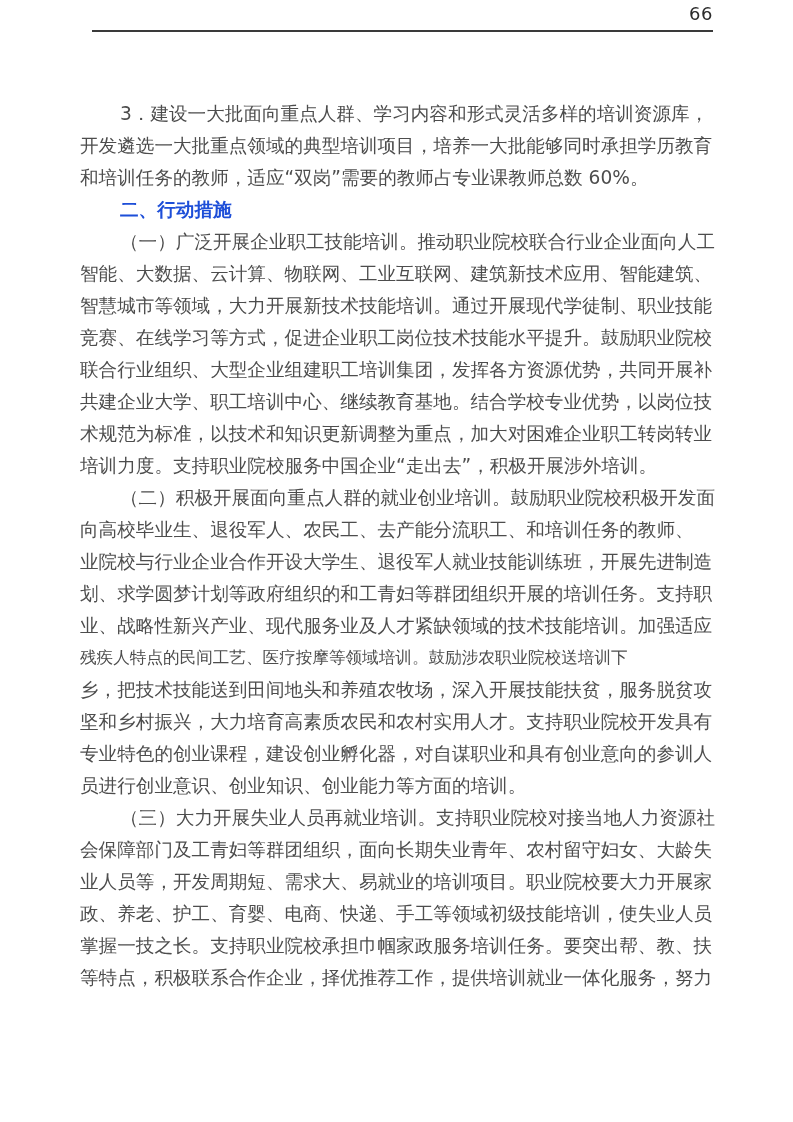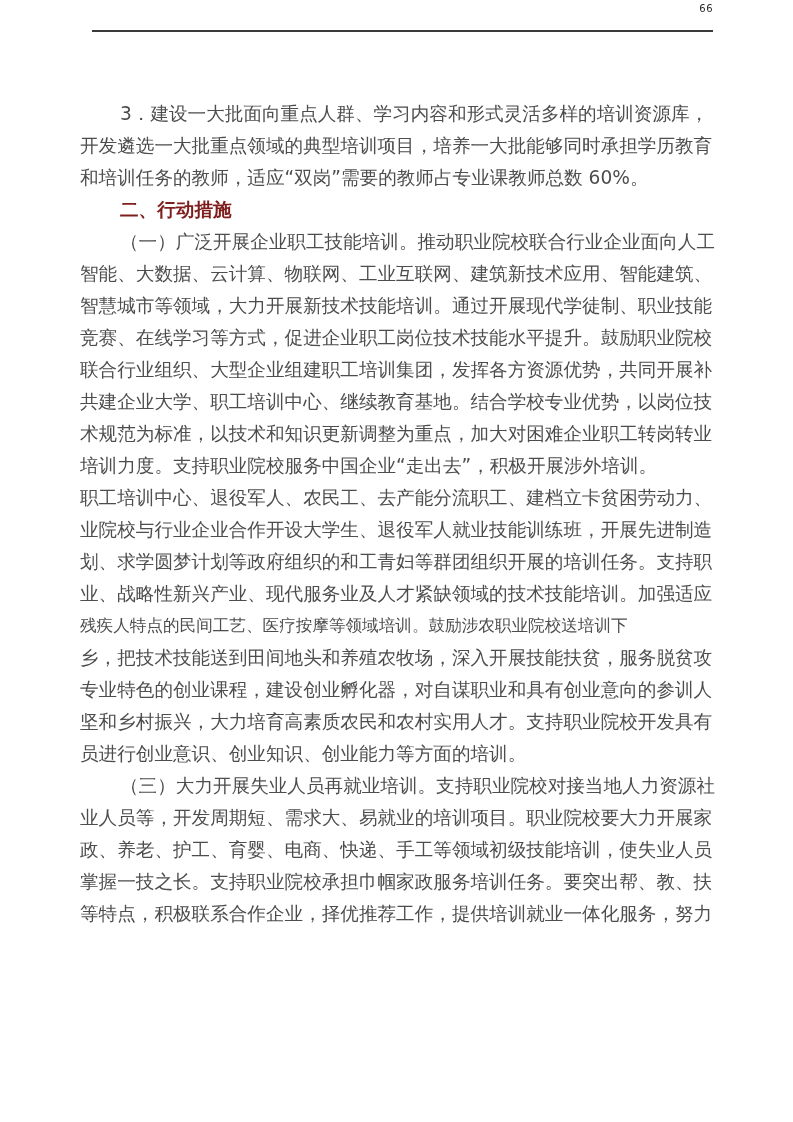--- a/index.html
+++ b/index.html
@@ -11,21 +11,21 @@
     position: relative;
     width: 793px;
     height: 1122px;
     background: #ffffff;
     overflow: hidden;
   }
   .page-number {
     position: absolute;
     top: 3px;
     right: 80px;
-    font-size: 10px;
+    font-size: 18px;
     color: #2b2b2b;
     letter-spacing: 0.5px;
   }
   .header-rule {
     position: absolute;
     top: 30px;
     left: 92px;
     width: 621px;
     height: 2px;
     background: #3a3a3a;
@@ -38,21 +38,21 @@
     color: #4d4d4d;
     font-size: 18.6px;
   }
   .line {
     height: 32px;
     line-height: 32px;
     white-space: nowrap;
     text-align: left;
   }
   .line.indent { padding-left: 40px; }
-  .line.bold { font-weight: bold; color: #7f1d1d; }
+  .line.bold { font-weight: bold; color: #1d4ed8; }
   .line.condensed { font-size: 16.6px; }
 </style>
 </head>
 <body>
 
 <div class="page">
   <div class="page-number">66</div>
   <div class="header-rule"></div>
   <div class="doc-body">
 
@@ -61,28 +61,30 @@
       <div class="line">和培训任务的教师，适应“双岗”需要的教师占专业课教师总数 60%。</div>
       <div class="line indent bold">二、行动措施</div>
       <div class="line indent">（一）广泛开展企业职工技能培训。推动职业院校联合行业企业面向人工</div>
       <div class="line">智能、大数据、云计算、物联网、工业互联网、建筑新技术应用、智能建筑、</div>
       <div class="line">智慧城市等领域，大力开展新技术技能培训。通过开展现代学徒制、职业技能</div>
       <div class="line">竞赛、在线学习等方式，促进企业职工岗位技术技能水平提升。鼓励职业院校</div>
       <div class="line">联合行业组织、大型企业组建职工培训集团，发挥各方资源优势，共同开展补</div>
       <div class="line">共建企业大学、职工培训中心、继续教育基地。结合学校专业优势，以岗位技</div>
       <div class="line">术规范为标准，以技术和知识更新调整为重点，加大对困难企业职工转岗转业</div>
       <div class="line">培训力度。支持职业院校服务中国企业“走出去”，积极开展涉外培训。</div>
-      <div class="line">职工培训中心、退役军人、农民工、去产能分流职工、建档立卡贫困劳动力、</div>
+      <div class="line indent">（二）积极开展面向重点人群的就业创业培训。鼓励职业院校积极开发面</div>
+      <div class="line">向高校毕业生、退役军人、农民工、去产能分流职工、和培训任务的教师、</div>
       <div class="line">业院校与行业企业合作开设大学生、退役军人就业技能训练班，开展先进制造</div>
       <div class="line">划、求学圆梦计划等政府组织的和工青妇等群团组织开展的培训任务。支持职</div>
       <div class="line">业、战略性新兴产业、现代服务业及人才紧缺领域的技术技能培训。加强适应</div>
       <div class="line condensed">残疾人特点的民间工艺、医疗按摩等领域培训。鼓励涉农职业院校送培训下</div>
       <div class="line">乡，把技术技能送到田间地头和养殖农牧场，深入开展技能扶贫，服务脱贫攻</div>
+      <div class="line">坚和乡村振兴，大力培育高素质农民和农村实用人才。支持职业院校开发具有</div>
       <div class="line">专业特色的创业课程，建设创业孵化器，对自谋职业和具有创业意向的参训人</div>
-      <div class="line">坚和乡村振兴，大力培育高素质农民和农村实用人才。支持职业院校开发具有</div>
       <div class="line">员进行创业意识、创业知识、创业能力等方面的培训。</div>
       <div class="line indent">（三）大力开展失业人员再就业培训。支持职业院校对接当地人力资源社</div>
+      <div class="line">会保障部门及工青妇等群团组织，面向长期失业青年、农村留守妇女、大龄失</div>
       <div class="line">业人员等，开发周期短、需求大、易就业的培训项目。职业院校要大力开展家</div>
       <div class="line">政、养老、护工、育婴、电商、快递、手工等领域初级技能培训，使失业人员</div>
       <div class="line">掌握一技之长。支持职业院校承担巾帼家政服务培训任务。要突出帮、教、扶</div>
       <div class="line">等特点，积极联系合作企业，择优推荐工作，提供培训就业一体化服务，努力</div>
     </div>
 </div>
 
 </body></html>

